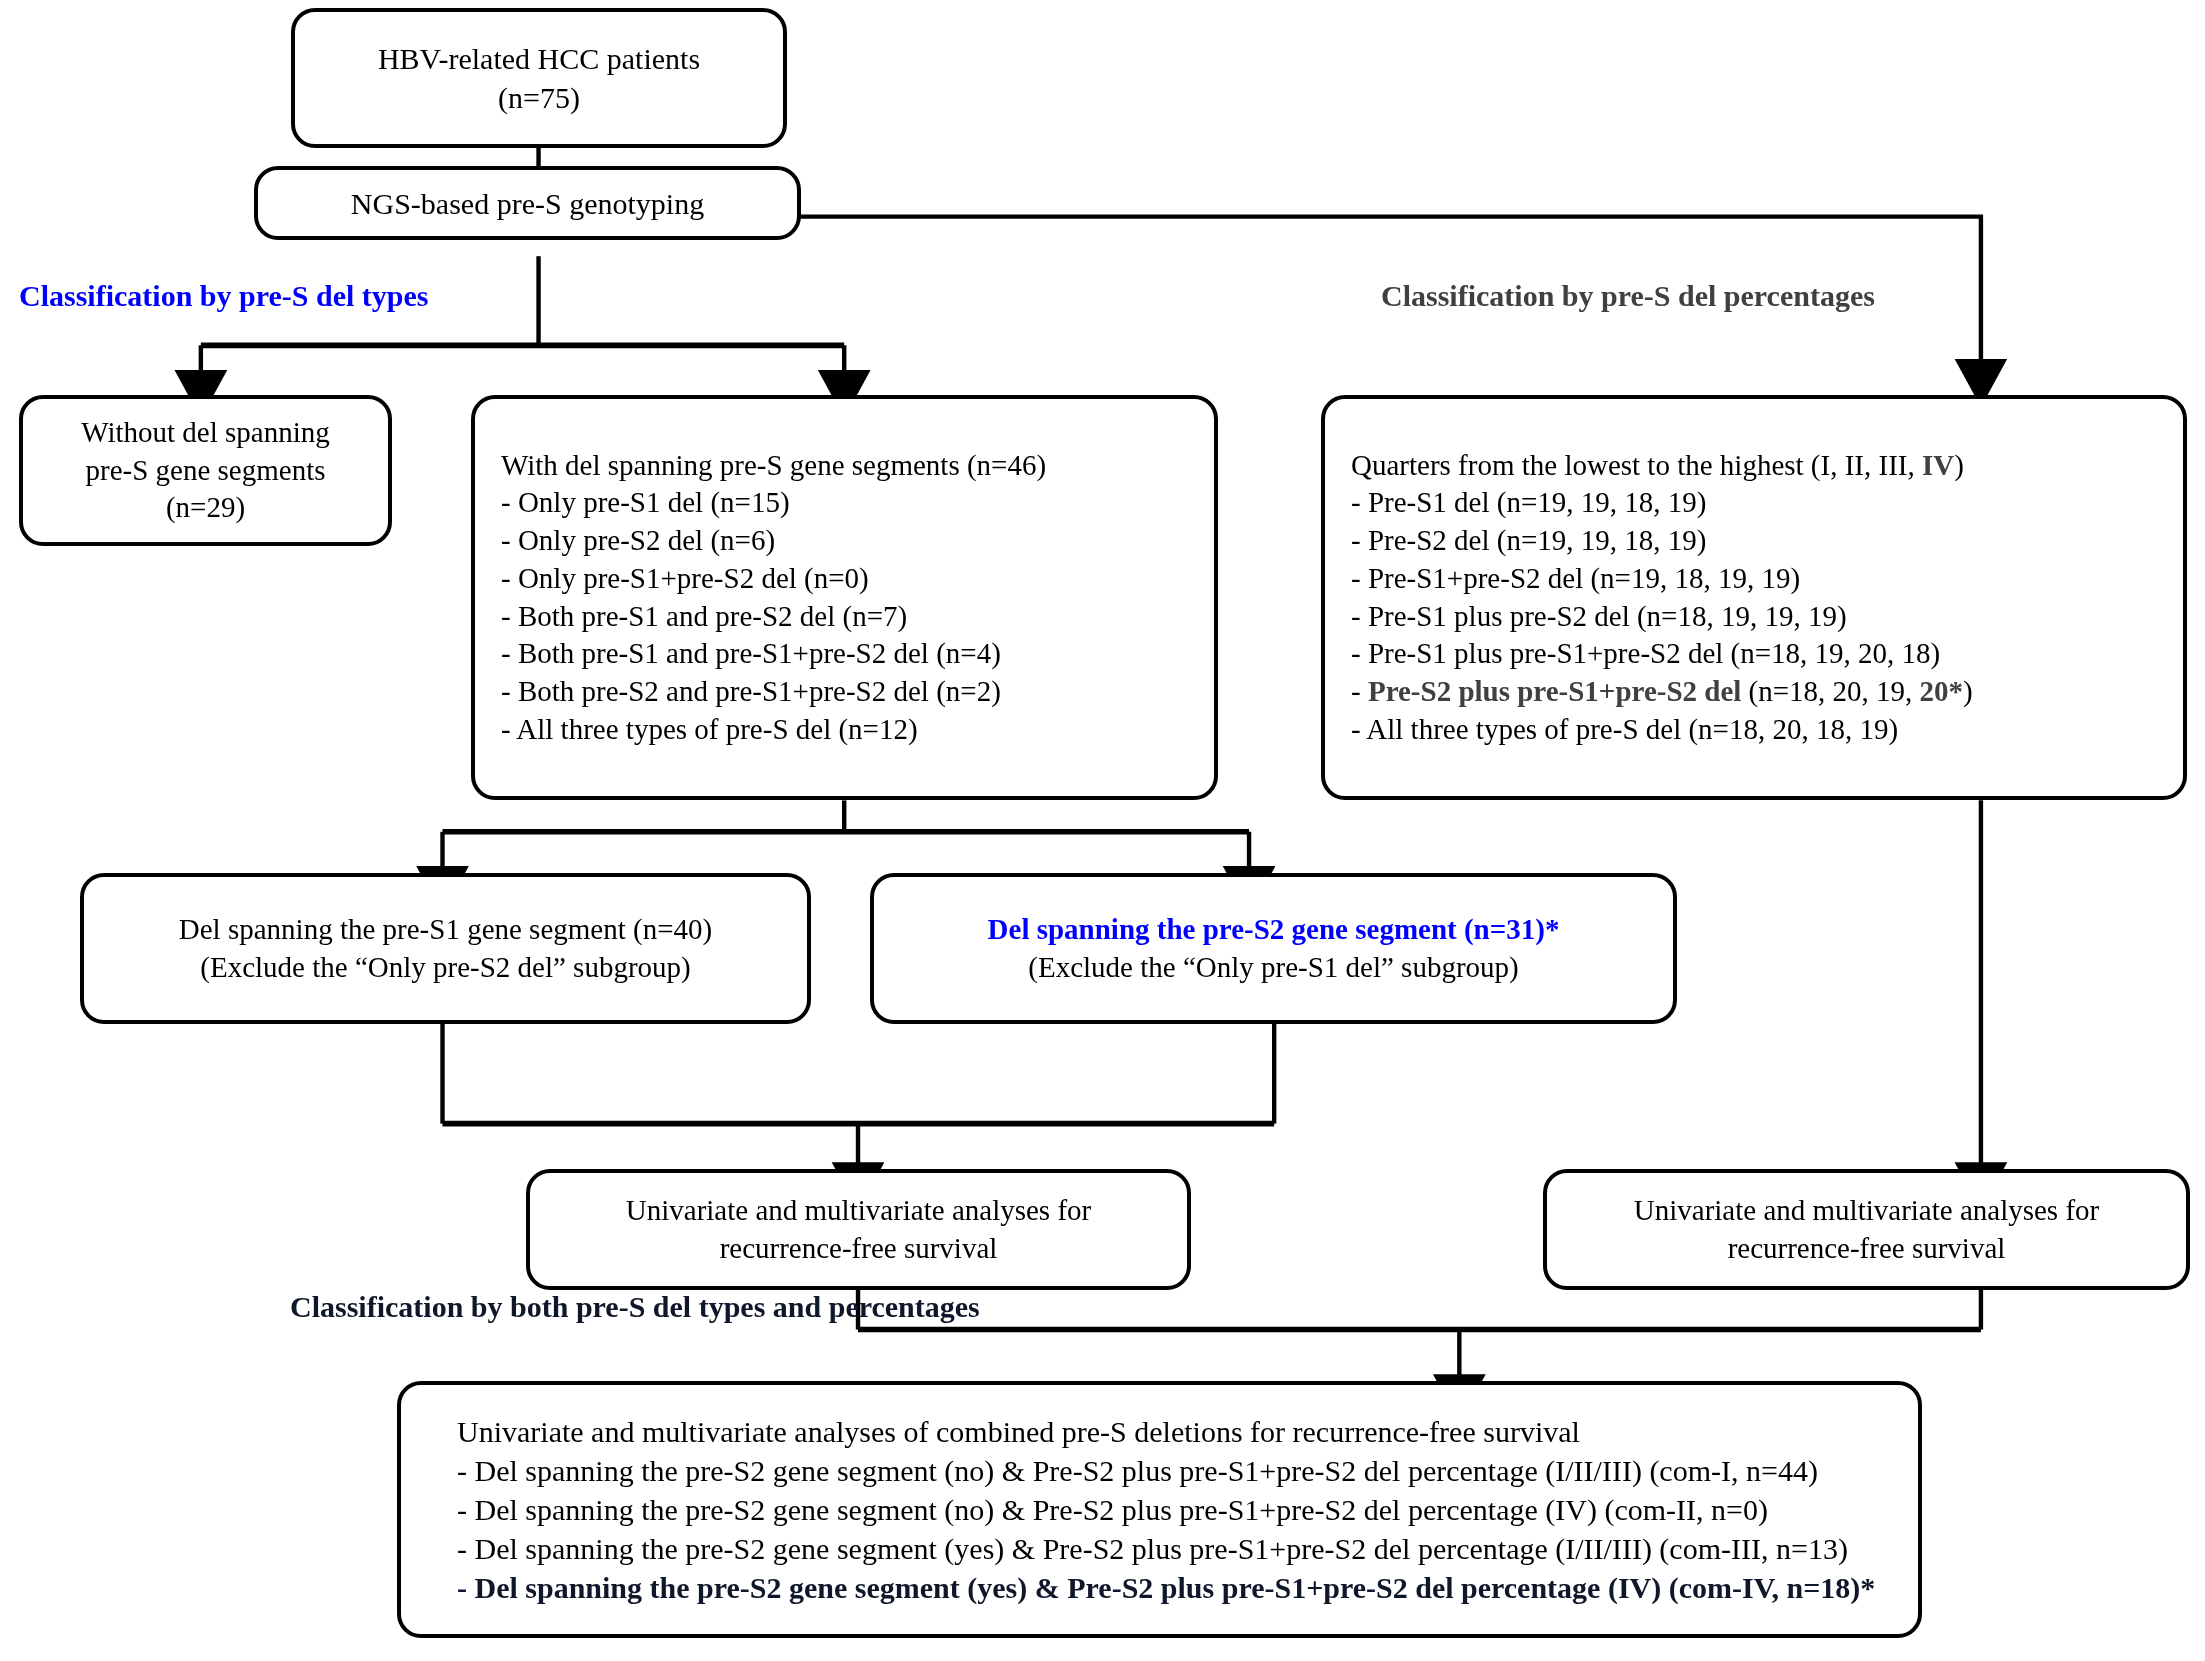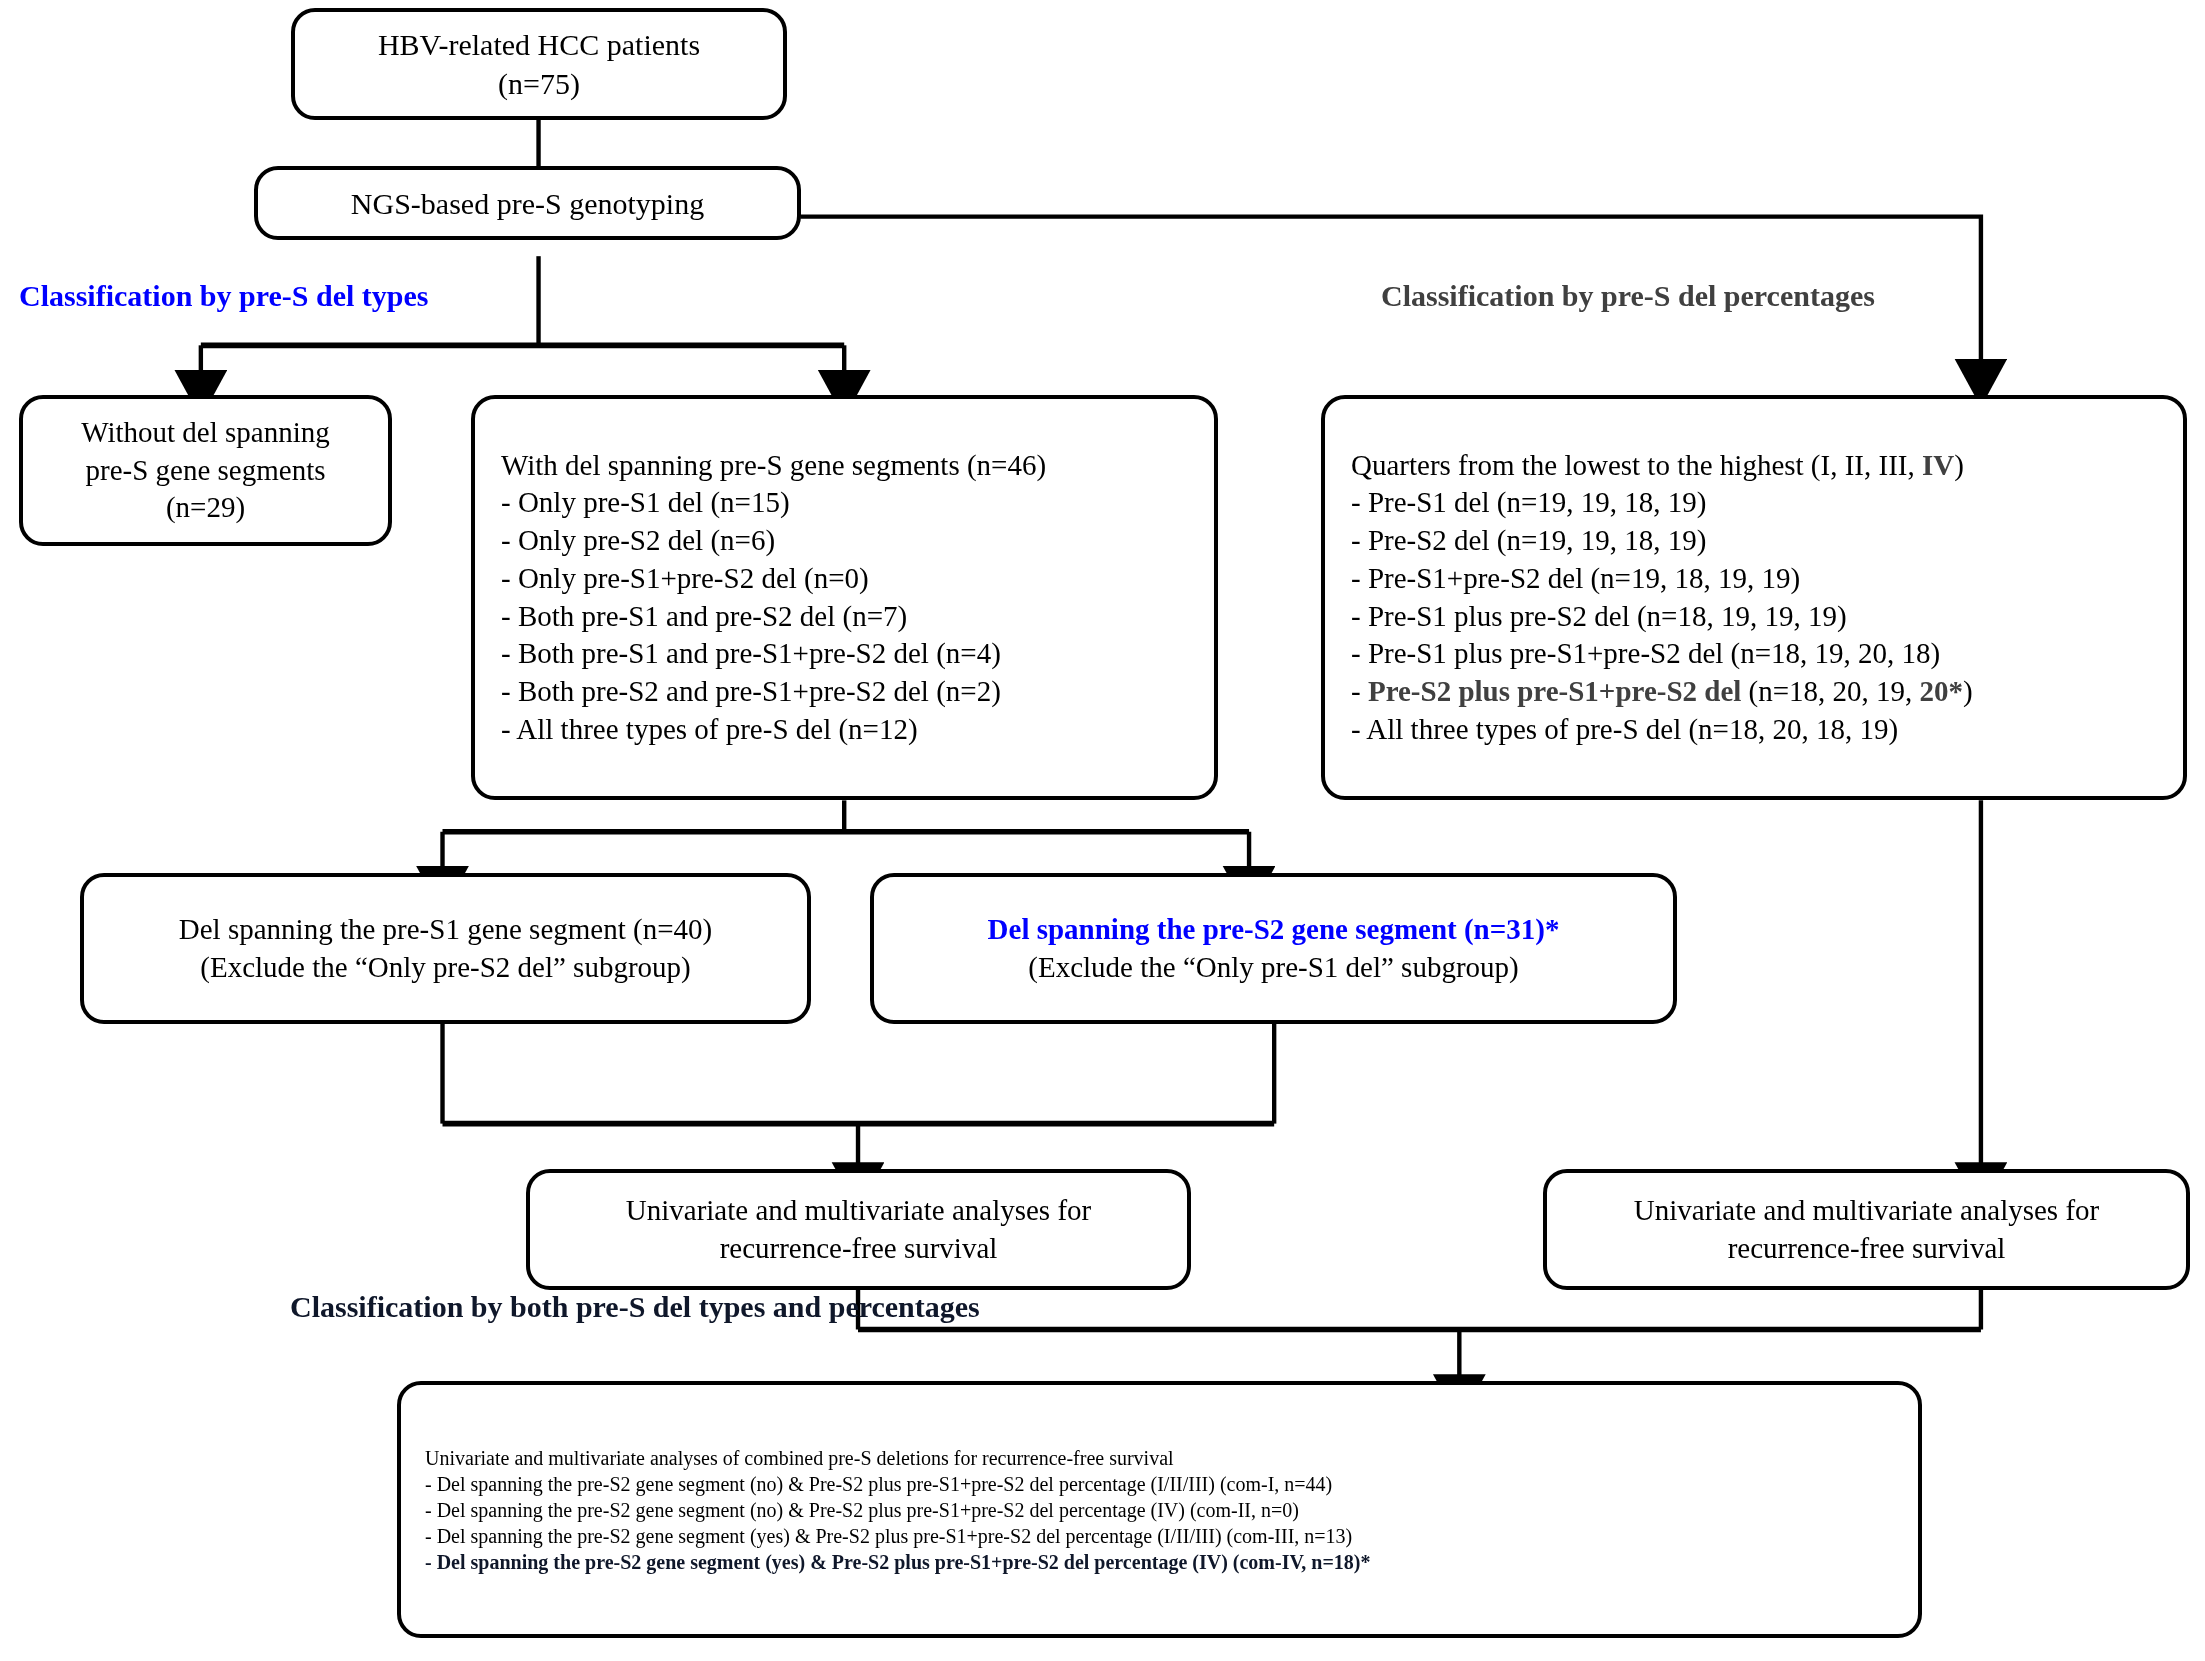--- a/index.html
+++ b/index.html
@@ -21,21 +21,21 @@
     display:flex;
     flex-direction:column;
     justify-content:center;
     line-height:1.30;
   }
   .box.center{align-items:center;text-align:center;}
   .box.left{align-items:flex-end;text-align:left;}
   .pad{padding:6.3px 19px;width:100%;box-sizing:border-box;}
   .t48{font-size:30px;}
   .t46{font-size:29px;}
-  .t42{font-size:20px;}
+  .t42{font-size:30px;margin-left:32px;}
   .line{white-space:nowrap;}
   .lbl{position:absolute;font-weight:bold;white-space:nowrap;}
   .blue{color:#0000FF;}
   .red{color:#404040;}
   .green{color:#0f172a;}
   .b{font-weight:bold;}
 </style>
 </head>
 <body>
 
@@ -70,21 +70,21 @@
 
       <path d="M3156,1275 L3156,1862" marker-end="url(#ah)"></path>
 
       <path d="M1367,2055 L1367,2118"></path>
       <path d="M3156,2055 L3156,2118"></path>
       <path d="M1367,2118 L3156,2118" stroke-width="9"></path>
       <path d="M2325,2118 L2325,2200" marker-end="url(#ah)"></path>
     </g>
   </svg>
 
-  <div class="box center" style="left:291px;top:7.5px;width:496px;height:112px;">
+  <div class="box center" style="left:291px;top:7.5px;width:496px;height:140px;">
     <div class="pad">
       <div class="line t48">HBV-related HCC patients</div>
       <div class="line t48">(n=75)</div>
     </div>
   </div>
 
   <div class="box center" style="left:254px;top:166px;width:547px;height:74px;">
     <div class="pad">
       <div class="line t48">NGS-based pre-S genotyping</div>
     </div>

